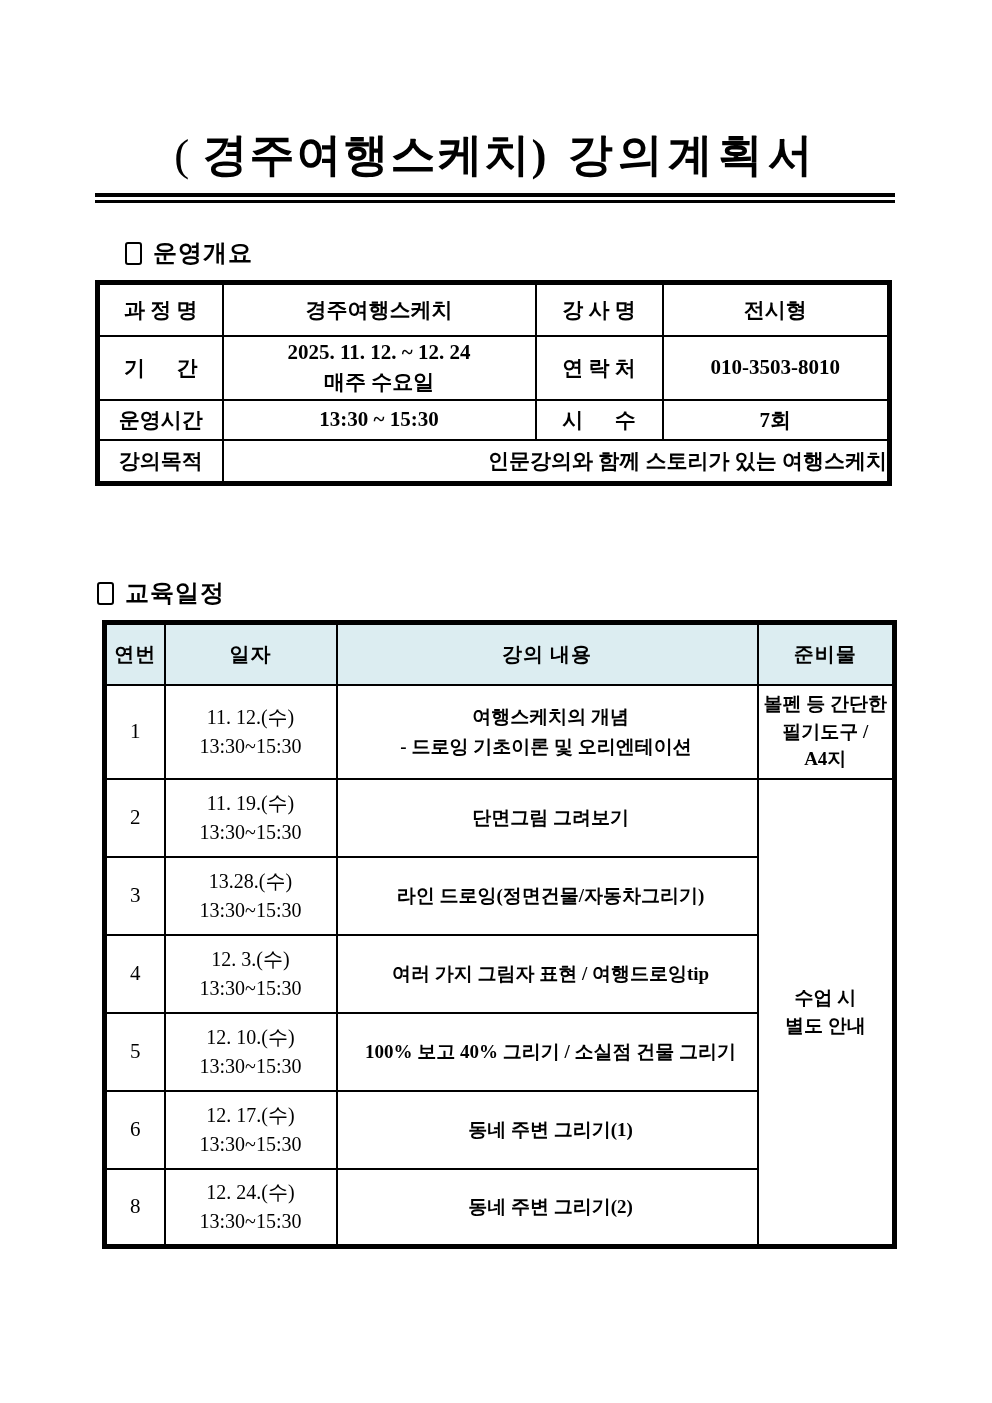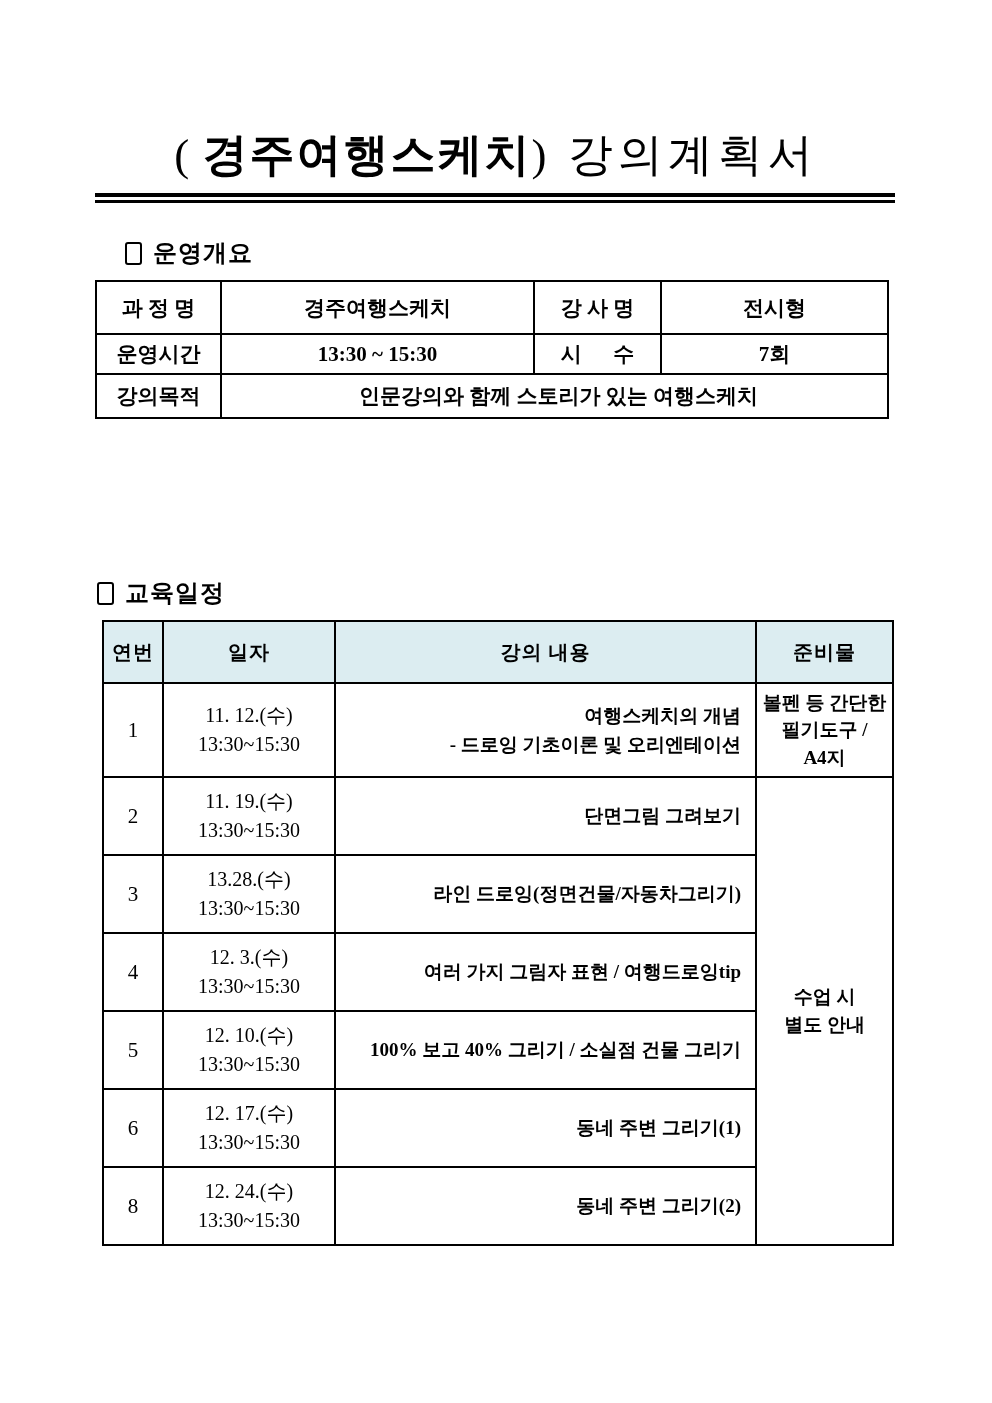--- a/index.html
+++ b/index.html
@@ -16,21 +16,21 @@
   
   .doc-title {
     position: absolute; top: 126px; left: 0; width: 100%;
     text-align: center;
     font-size: 45px; line-height: 58px;
     white-space: pre;
     letter-spacing: 1px;
   }
   .doc-title .paren { font-weight: 400; }
   .doc-title .course { font-weight: 700; letter-spacing: 2px; }
-  .doc-title .doc-type { font-weight: 400; letter-spacing: 5px; }
+  .doc-title .doc-type { font-weight: 700; letter-spacing: 5px; }
   .title-rule {
     position: absolute; top: 193px; left: 95px; width: 800px;
     height: 10px;
     border-top: 4px solid #000;
     border-bottom: 3px solid #000;
   }
 
   
   .section-header {
     position: absolute; left: 97px;
@@ -54,41 +54,41 @@
     table-layout: fixed;
     position: absolute;
     background: #fff;
   }
   td, th {
     border: 2px solid #000;
     vertical-align: middle;
     text-align: center;
     overflow: hidden;
   }
-  table { border: 1px solid #000000; }
+  table { border: 5px solid #000000; }
 
   
   .overview-table { top: 280px; left: 95px; width: 792px; font-size: 21px; }
   .overview-table td { font-weight: 700; }
   .overview-table .lbl { white-space: pre; }
   .overview-table .two-line { line-height: 1.42; }
-  .overview-table .objective-value { text-align: center; padding-left: 8px; }
+  .overview-table .objective-value { text-align: right; padding-left: 8px; }
   .num { font-family: "Liberation Serif", "DejaVu Serif", serif; }
 
   
   .schedule-table { top: 620px; left: 102px; width: 790px; font-size: 20px; }
   .schedule-table thead th {
     background: var(--schedule-header-bg, #dcedf1);
     font-weight: 700;
     letter-spacing: 1px;
   }
   .schedule-table .no-cell { font-weight: 400; font-size: 21px; }
   .schedule-table .date-cell { font-weight: 400; line-height: 1.45; font-size: 20px; }
   .schedule-table .content-cell {
-    text-align: right; padding-left: 12px; padding-right: 14px;
+    text-align: center; padding-left: 12px; padding-right: 14px;
     font-weight: 700; line-height: 1.55; font-size: 19px;
   }
   .schedule-table .content-cell .line1 { padding-left: 9px; }
   .schedule-table .content-cell .line2:empty { display: none; }
   .schedule-table .materials-cell { font-weight: 700; line-height: 1.45; font-size: 19px; }
 </style>
 </head>
 <body>
 
 <div class="page">
@@ -108,20 +108,29 @@
         <col style="width:127px">
         <col style="width:227px">
     </colgroup>
     <tbody>
       <tr style="height:53px">
         <td class="lbl">과 정 명</td>
         <td>경주여행스케치</td>
         <td class="lbl">강 사 명</td>
         <td>전시형</td>
       </tr>
+      <tr style="height:64px">
+        <td class="lbl">기      간</td>
+        <td class="two-line">
+          <div class="num">2025. 11. 12. ~ 12. 24</div>
+          <div>매주 수요일</div>
+        </td>
+        <td class="lbl">연 락 처</td>
+        <td class="num">010-3503-8010</td>
+      </tr>
       <tr style="height:40px">
         <td class="lbl">운영시간</td>
         <td class="num">13:30 ~ 15:30</td>
         <td class="lbl">시      수</td>
         <td>7회</td>
       </tr>
       <tr style="height:44px">
         <td class="lbl">강의목적</td>
         <td colspan="3" class="objective-value">인문강의와 함께 스토리가 있는 여행스케치</td>
       </tr>

